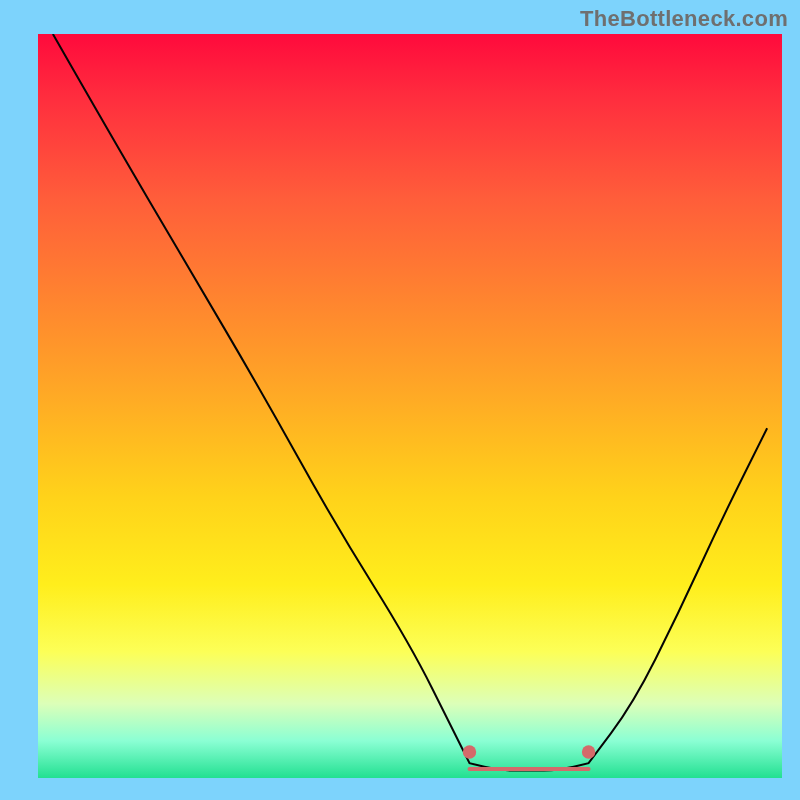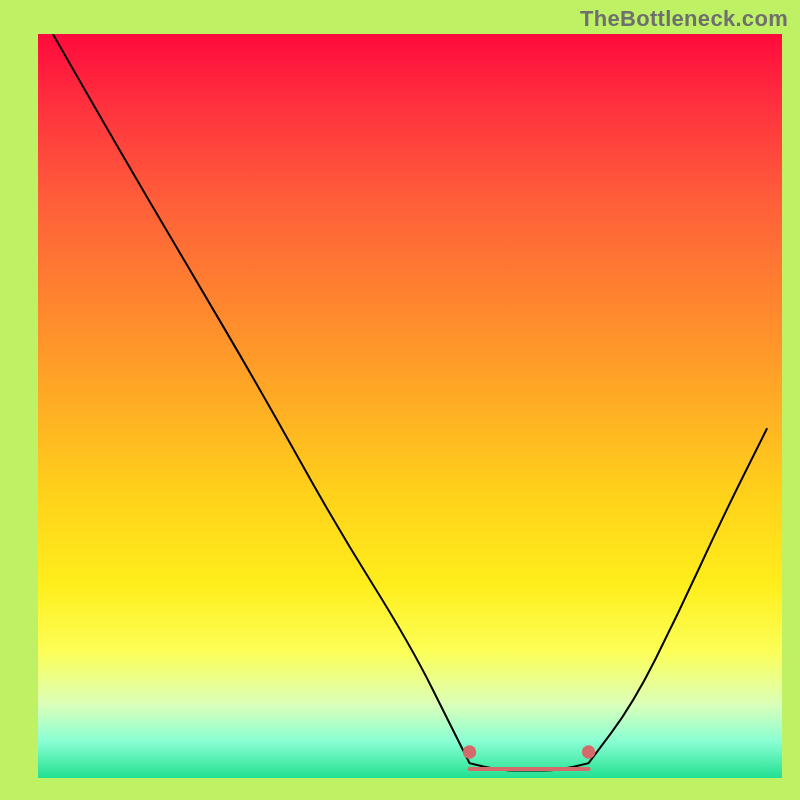--- a/index.html
+++ b/index.html
@@ -1,19 +1,19 @@
 <!DOCTYPE html>
 <html><head>
 <meta charset="utf-8">
 <style>
   * { margin: 0; padding: 0; box-sizing: border-box; }
   html, body { width: 800px; height: 800px; background: #000; overflow: hidden; }
   body { font-family: Arial, Helvetica, sans-serif; }
 
-  .frame { position: relative; width: 800px; height: 800px; background: #bef264; }
+  .frame { position: relative; width: 800px; height: 800px; background: #7dd3fc; }
 
   .watermark {
     position: absolute;
     top: 6px; right: 12px;
     color: #6f6f6f;
     font-size: 22px;
     font-weight: 600;
     letter-spacing: 0.3px;
     user-select: none;
   }

